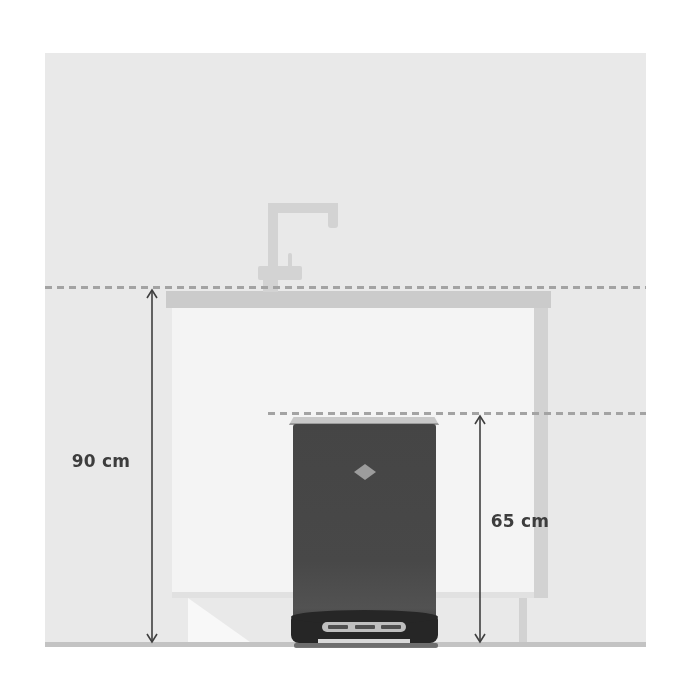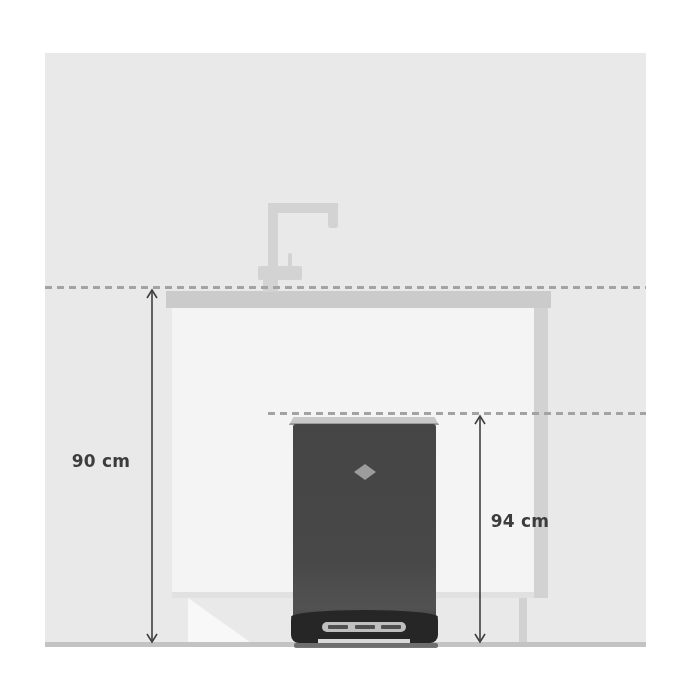--- a/index.html
+++ b/index.html
@@ -131,15 +131,15 @@
     <path d="M2,10 L7,2 L12,10"></path>
     <path d="M2,346 L7,354 L12,346"></path>
   </svg>
   <div class="dim-label label-counter">90 cm</div>
 
   <svg class="abs dim-svg" style="left:473px; top:414px;" width="14" height="230">
     <line x1="7" y1="2" x2="7" y2="228"></line>
     <path d="M2,10 L7,2 L12,10"></path>
     <path d="M2,220 L7,228 L12,220"></path>
   </svg>
-  <div class="dim-label label-bin">94 cm</div>
+  <div class="dim-label label-bin">65 cm</div>
 
 </div>
 
 </body></html>

